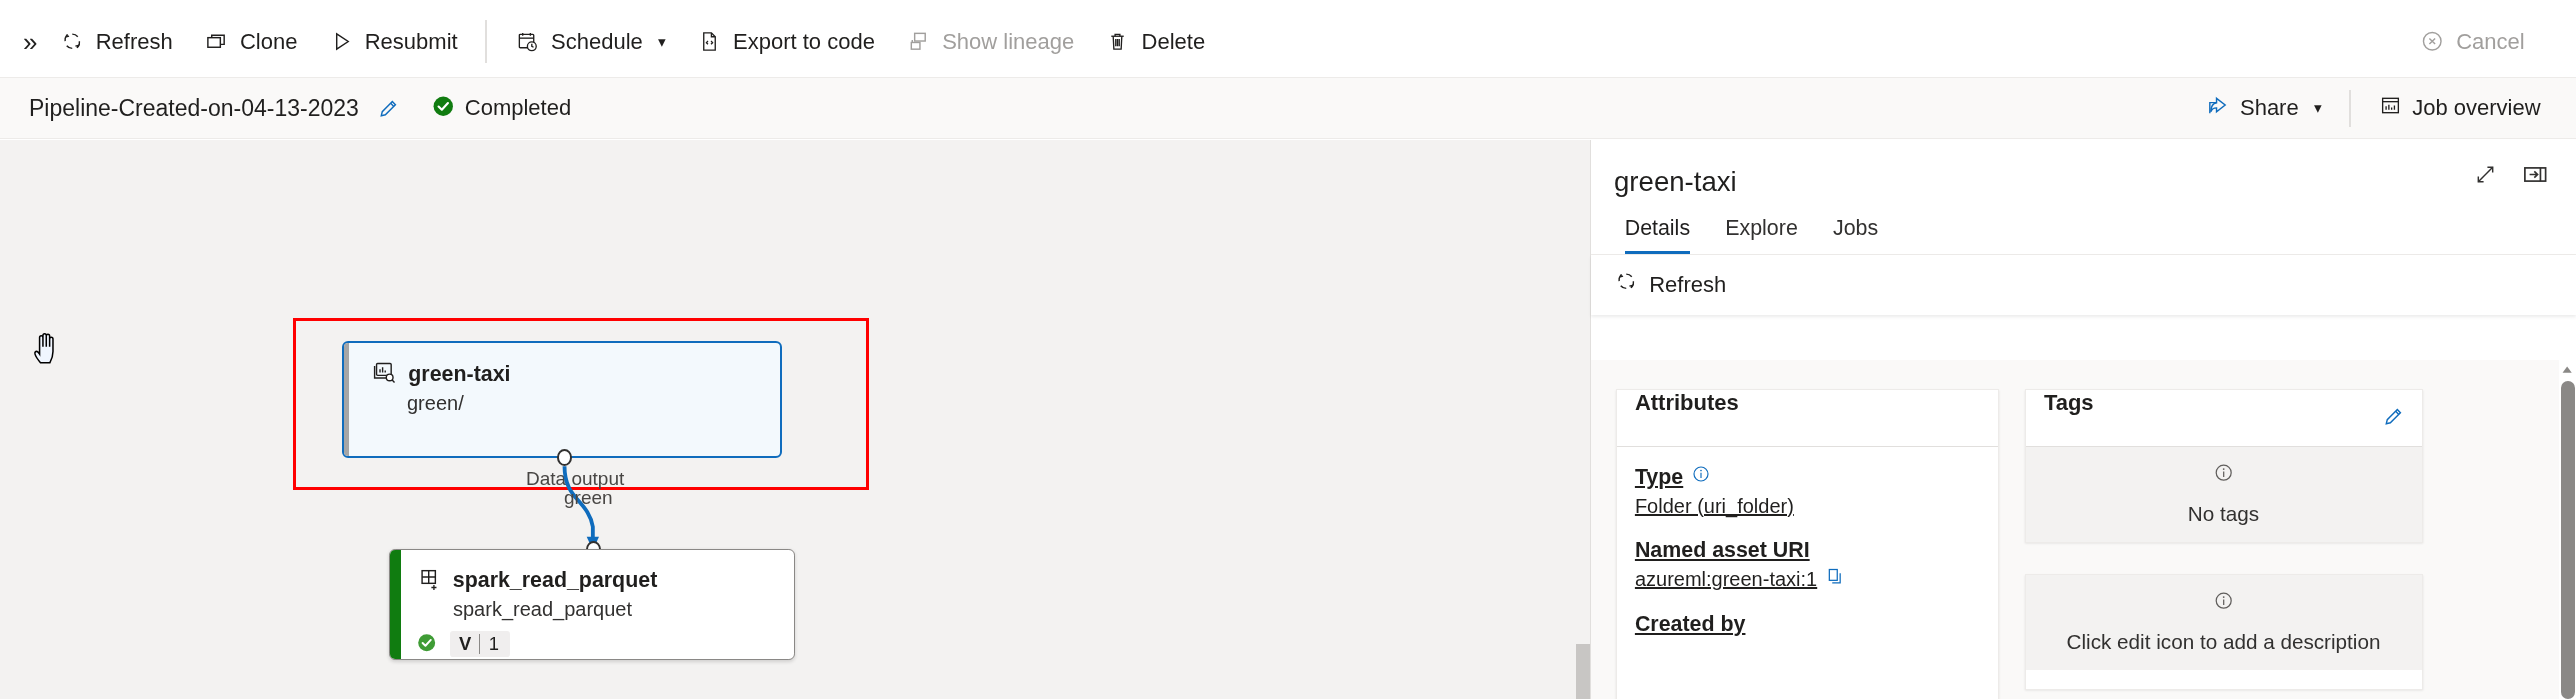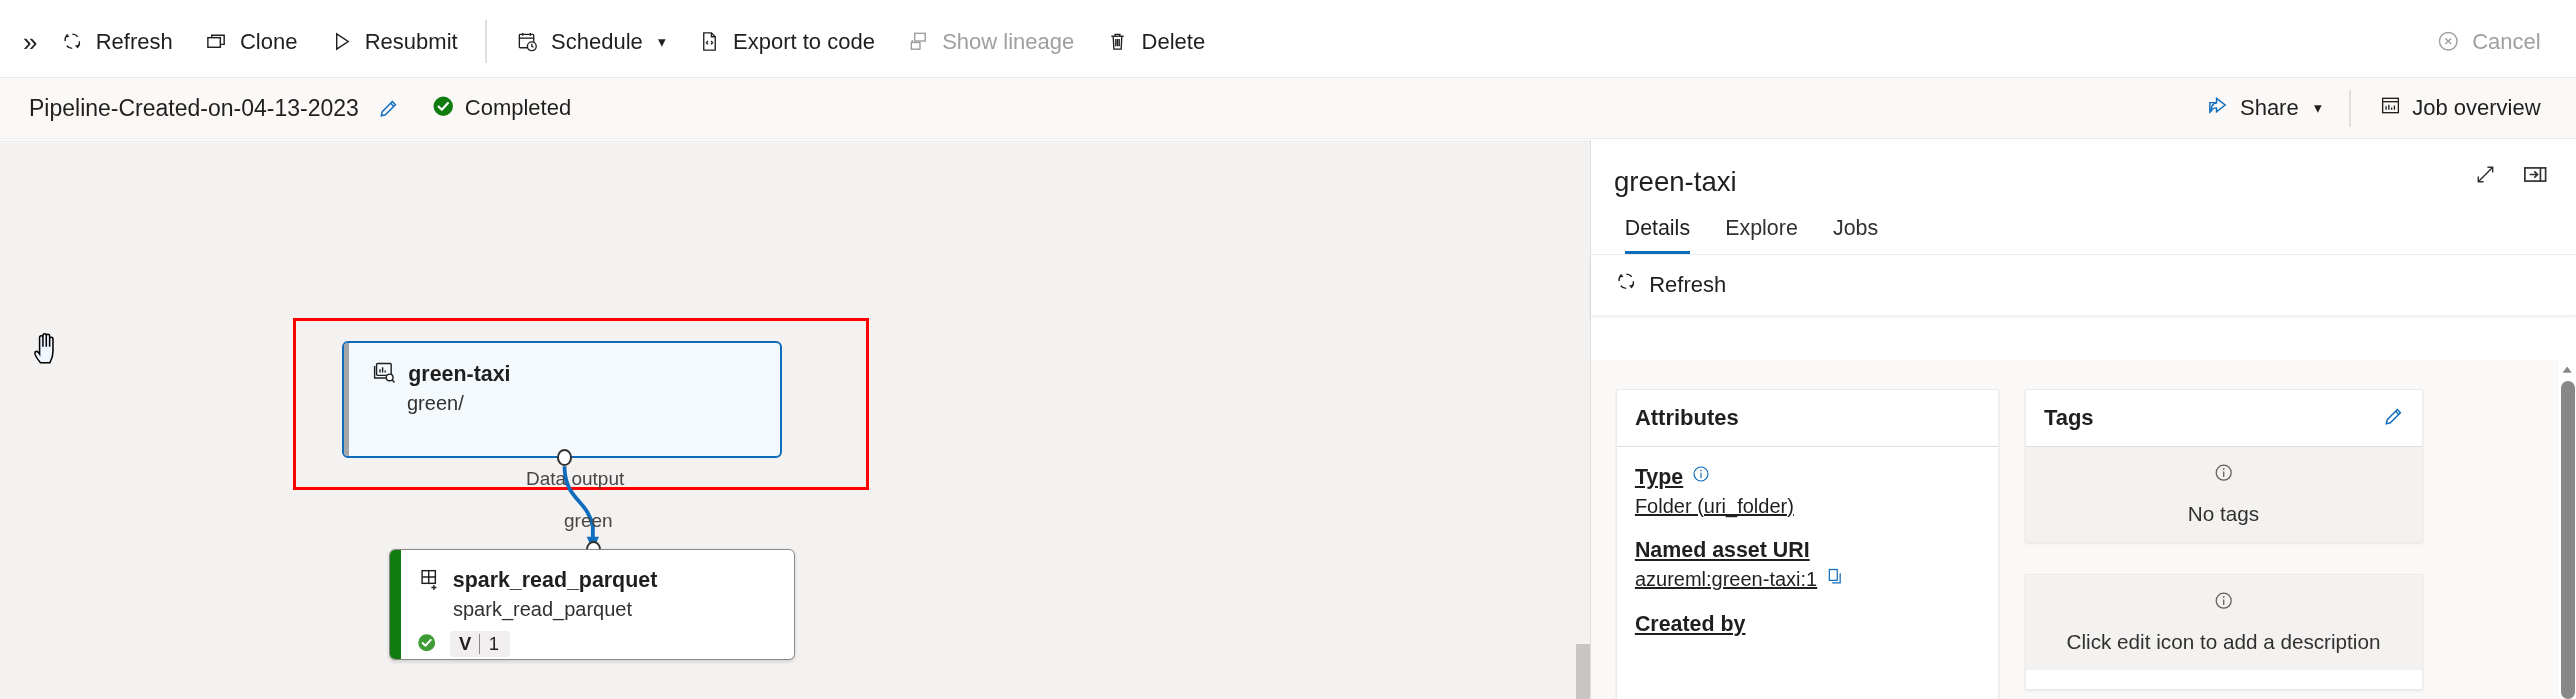--- a/index.html
+++ b/index.html
@@ -24,21 +24,21 @@
     display: flex; align-items: center; gap: 10.7px;
     height: 49px; padding: 0 15.3px;
     font-size: 22px; color: #201f1e; white-space: nowrap;
     cursor: pointer;
   }
   .cmd-item.disabled { color: #a19f9d; cursor: default; }
   .cmd-item .ci { display: inline-flex; align-items: center; justify-content: center; width: 26px; height: 26px; }
   .cmd-sep { width: 1.5px; height: 43px; background: #e1dfdd; margin: 0 12.3px; }
   .chev { font-size: 15.3px; color: #201f1e; margin-left: 4.6px; }
   .dbl-chev { font-size: 26px; line-height: 1; color: #201f1e; padding: 0 6.1px; cursor: pointer; }
-  .cmd-right { margin-left: auto; display: flex; align-items: center; padding-right: 20px; }
+  .cmd-right { margin-left: auto; display: flex; align-items: center; padding-right: 36px; }
 
   
   .titlerow {
     position: absolute; left: 0; top: 78px; width: 2576px; height: 61px;
     background: #faf9f8;
     display: flex; align-items: center;
     padding: 0 18.4px 0 29px;
     border-bottom: 0.8px solid #edebe9;
   }
   .pipe-title { font-size: 23px; color: #201f1e; }
@@ -132,21 +132,21 @@
   }
   .col-left { width: 383px; flex: none; }
   .col-right { width: 398px; flex: none; }
 
   .card {
     background: #ffffff; border: 0.8px solid #edebe9;
     box-shadow: 0 0.8px 2.3px rgba(0,0,0,.10);
     margin-bottom: 31px;
   }
   .card-head {
-    position: relative; display: flex; align-items: center;
+    position: relative; display: flex; 
     height: 57px; padding: 0 17px 0 18.4px; border-bottom: 0.8px solid #e1dfdd;
   }
   .card-title { font-size: 22px; font-weight: bold; color: #201f1e; }
   .card-edit { position: absolute; right: 17px; top: 15.3px; cursor: pointer; display: inline-flex; }
   .card-body { padding: 17px 18.4px 20px 18.4px; text-decoration: underline; }
   .attr-label { font-size: 21.4px; font-weight: bold; color: #201f1e; display: flex; align-items: center; gap: 7.7px; }
   .attr-value { font-size: 20px; color: #201f1e; margin-top: 4.6px; display: flex; align-items: center; gap: 9.2px; }
   .attr-group { margin-bottom: 20px; }
   .empty-row {
     background: #f3f2f1; display: flex; align-items: center; gap: 13.8px;
@@ -334,21 +334,21 @@
       <div class="node-sub">green/</div>
     </div>
 
     <div class="port" style="left:557px; top:309px;"></div>
     <div class="edge-label" style="left:526px; top:328px;">Data output</div>
 
     <svg style="position:absolute; left:0; top:0; width:1590px; height:559px; pointer-events:none;" viewBox="0 0 2076 730" width="1590" height="559">
       <path d="M737 426 C 737 470, 768 470, 774 505 L 774 525" fill="none" stroke="#0f6cbd" stroke-width="5"></path>
       <path d="M774 536 L 766 518 L 782 518 Z" fill="#0f6cbd"></path>
     </svg>
-    <div class="edge-label" style="left:564px; top:370px;">green</div>
+    <div class="edge-label" style="left:564px; top:347px;">green</div>
     <div class="port" style="left:586px; top:401px;"></div>
 
     <div class="node node-b">
       <div class="accent"></div>
       <div class="node-head">
         <span>
           <svg width="24.5" height="24.5" viewBox="0 0 24 24" fill="none" stroke="#201f1e" stroke-width="1.4">
             <rect x="4" y="3.6" width="13" height="12.4"></rect>
               <path d="M10.5 3.6v12.4M4 9.8h13"></path>
             <path d="M15.6 17.6v5M13.1 20.1h5" stroke-width="1.3"></path>

